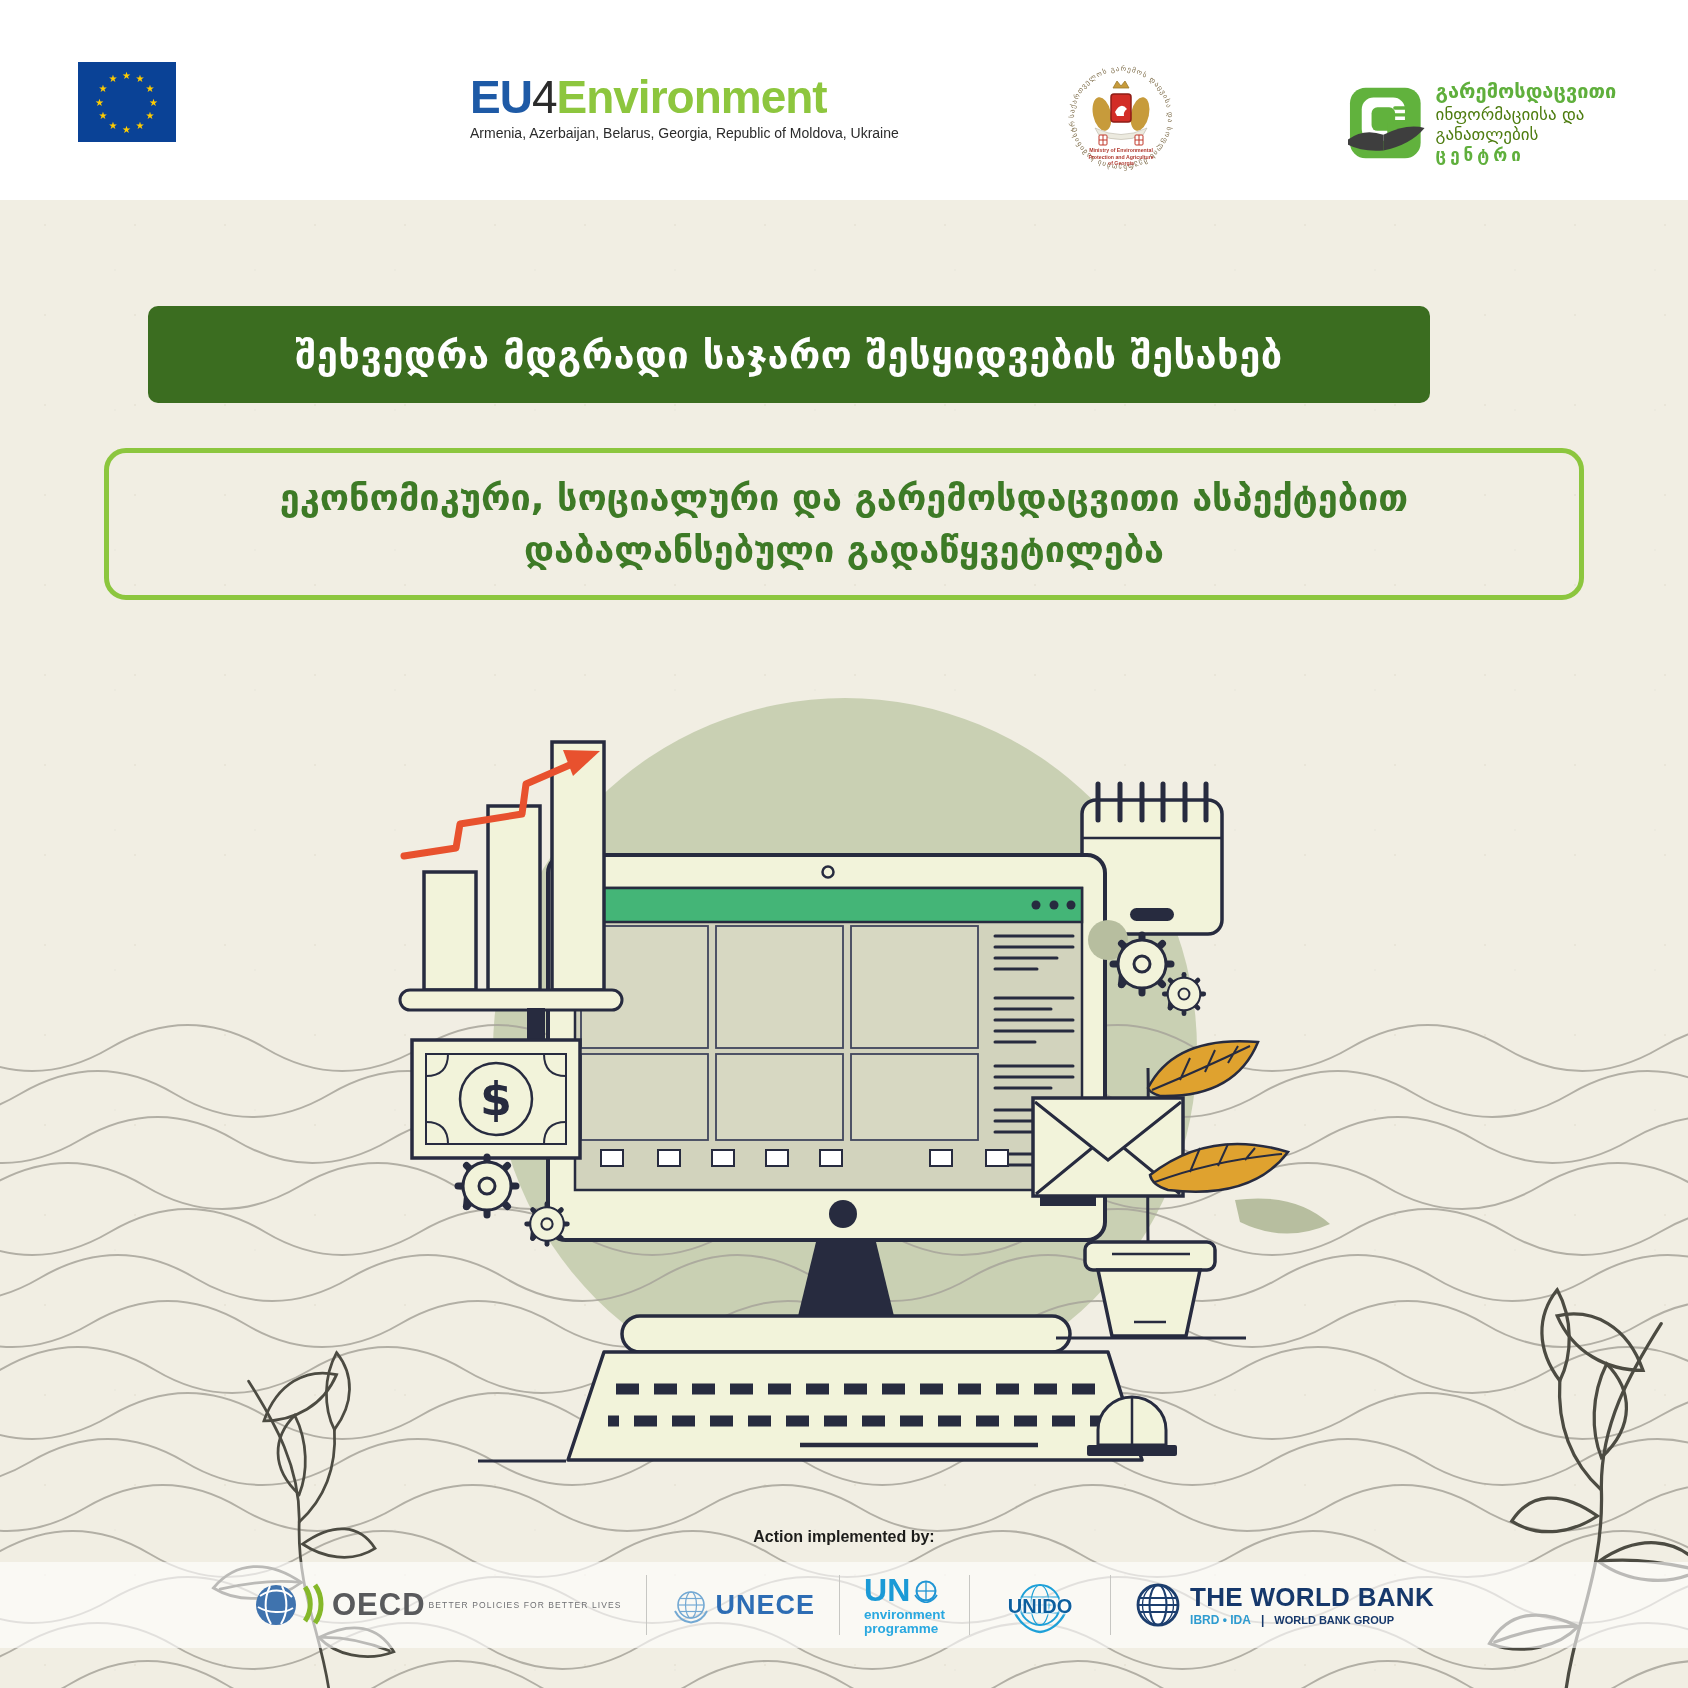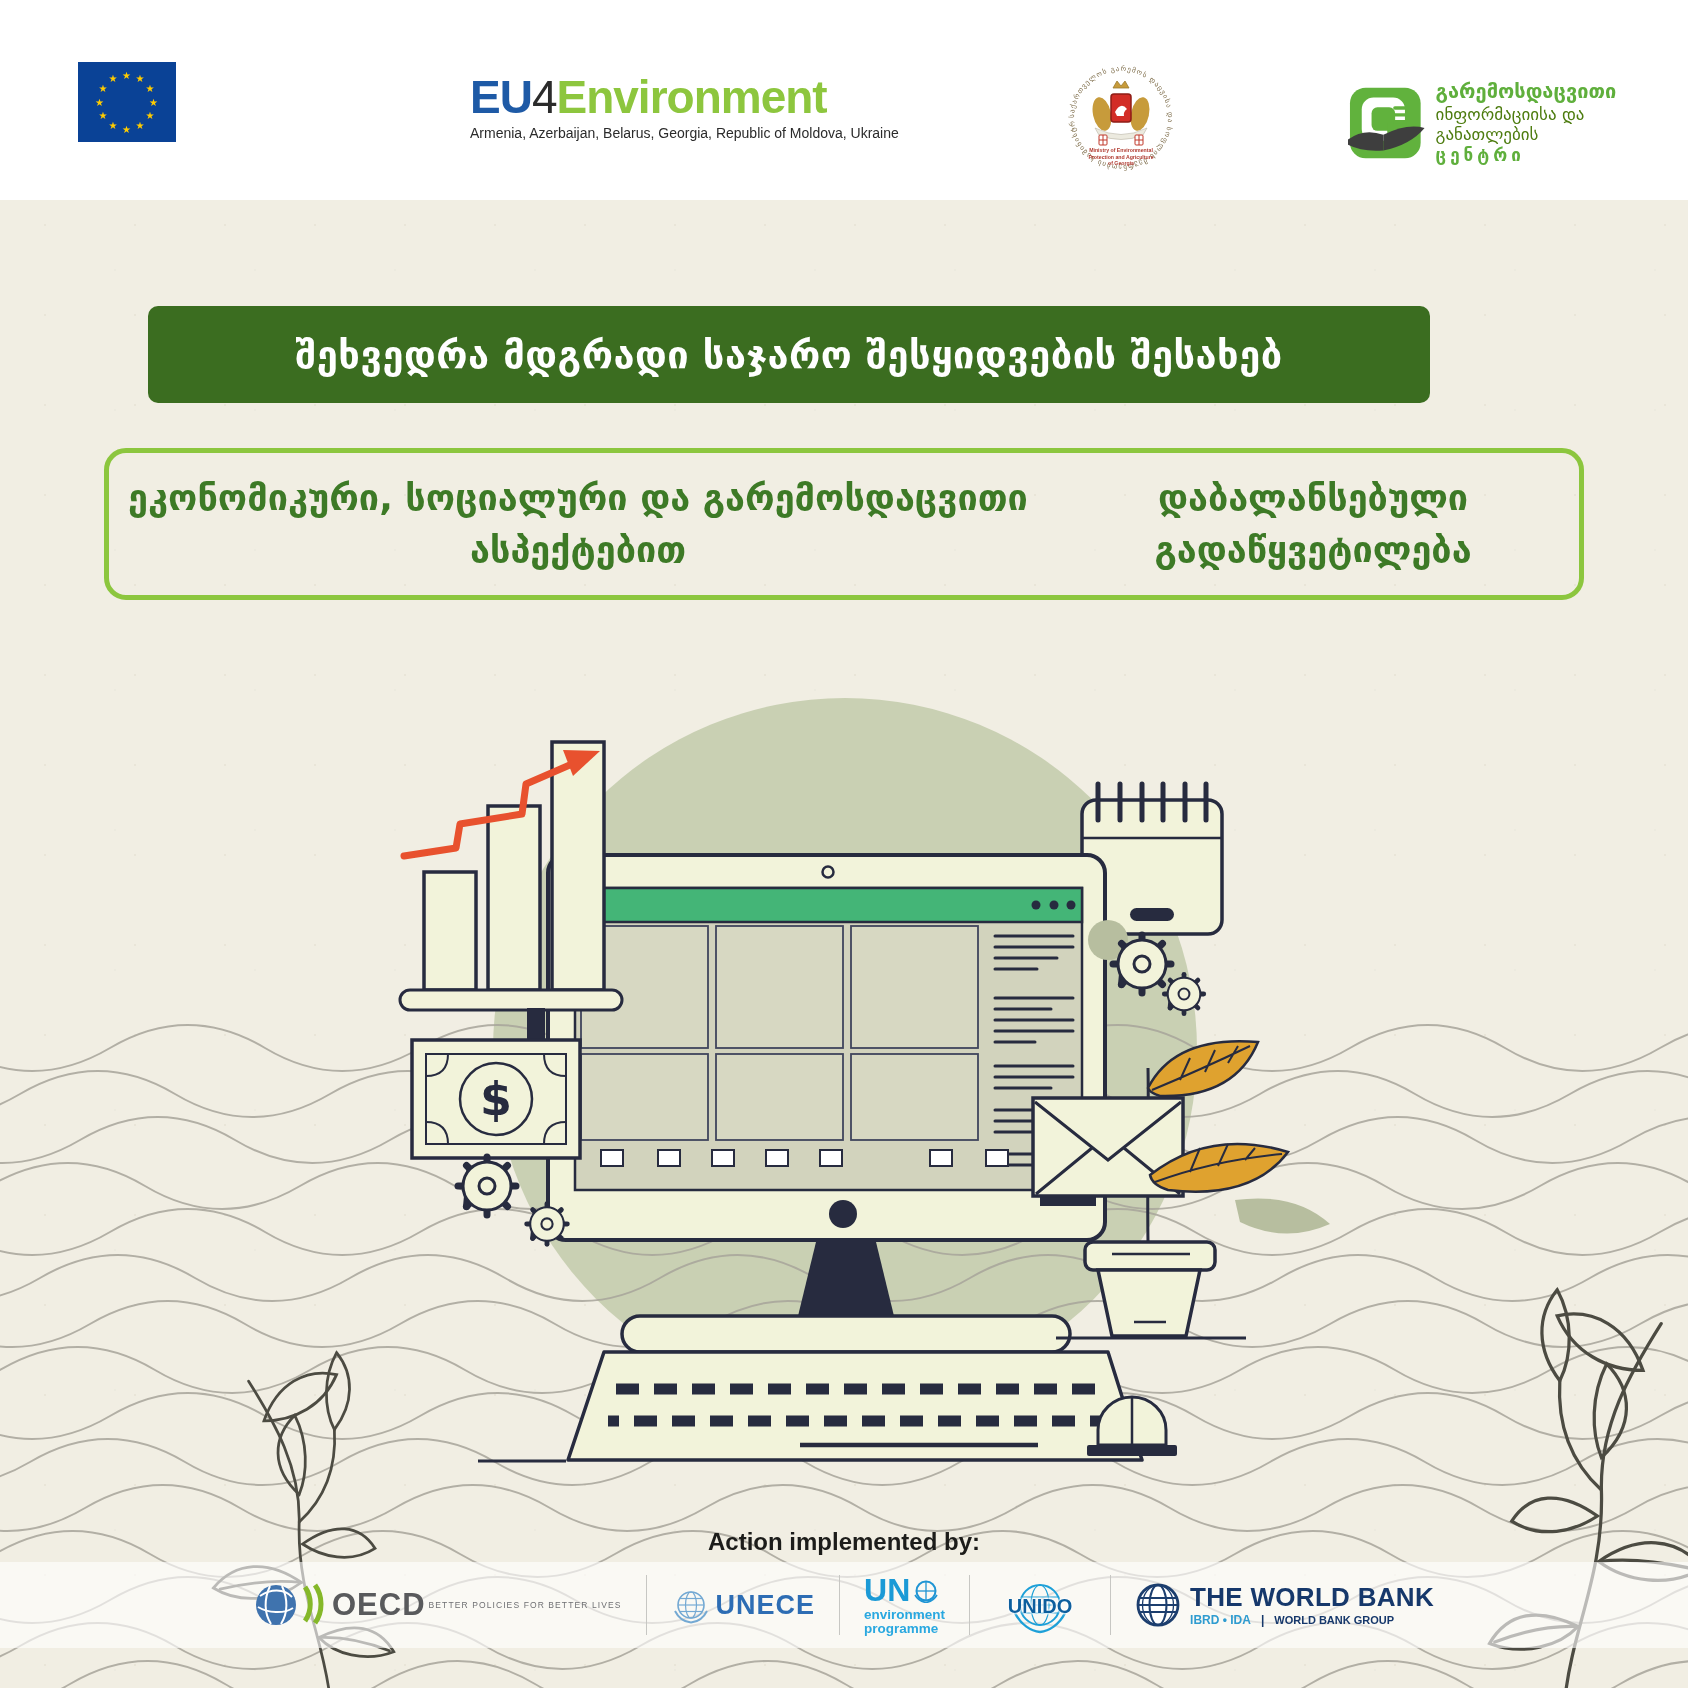--- a/index.html
+++ b/index.html
@@ -27,24 +27,24 @@
   .eiec{left:1348px;top:80px;display:flex;align-items:center;gap:11px}
   .eiec-text{line-height:1.15}
   .eiec-text .l1{font-size:20px;font-weight:bold;color:#5faf3c}
   .eiec-text .l2{font-size:17px;color:#4d7c0f;margin:2px 0}
   .eiec-text .l3{font-size:17px;font-weight:bold;color:#5faf3c;letter-spacing:4px}
   
   .banner{left:148px;top:306px;width:1282px;height:97px;background:#3b6d20;border-radius:10px;
     display:flex;align-items:center;justify-content:center;color:#ffffff;font-weight:bold;
     font-size:38px;letter-spacing:.5px;z-index:2;text-align:center}
   .subbox{left:104px;top:448px;width:1480px;height:152px;border:5px solid #8cc63e;border-radius:22px;
-    box-sizing:border-box;display:flex;flex-direction:row;align-items:center;justify-content:center;
+    box-sizing:border-box;display:flex;flex-direction:column;align-items:center;justify-content:center;
     color:#3d7a26;font-weight:bold;font-size:36px;line-height:1.45;text-align:center;z-index:2}
   
-  .action{left:0;top:1528px;width:1688px;text-align:center;font-size:24px;font-weight:bold;color:#1c1c1a;z-index:3}
+  .action{left:0;top:1528px;width:1688px;text-align:center;font-size:16px;font-weight:bold;color:#1c1c1a;z-index:3}
   .band{left:0;top:1562px;width:1688px;height:86px;background:rgba(255,255,255,.62);z-index:2;
     display:flex;align-items:center;justify-content:center;gap:24px}
   .vdiv{width:1px;height:60px;background:#c7c7c3}
   .logo-col{display:flex;align-items:center;gap:3px}
   .logo-row{display:flex;align-items:center;gap:5px}
   .oecd-name{font-size:31px;font-weight:bold;color:#595a5c;letter-spacing:1px}
   .oecd-tag{font-size:8.5px;font-weight:normal;color:#6e6f72;letter-spacing:1.1px}
   .unece-name{font-size:27px;font-weight:bold;color:#2d6db4;letter-spacing:1px}
   .unep{display:flex;flex-direction:column;line-height:1.05}
   .unep .top{display:flex;align-items:center;gap:4px}

